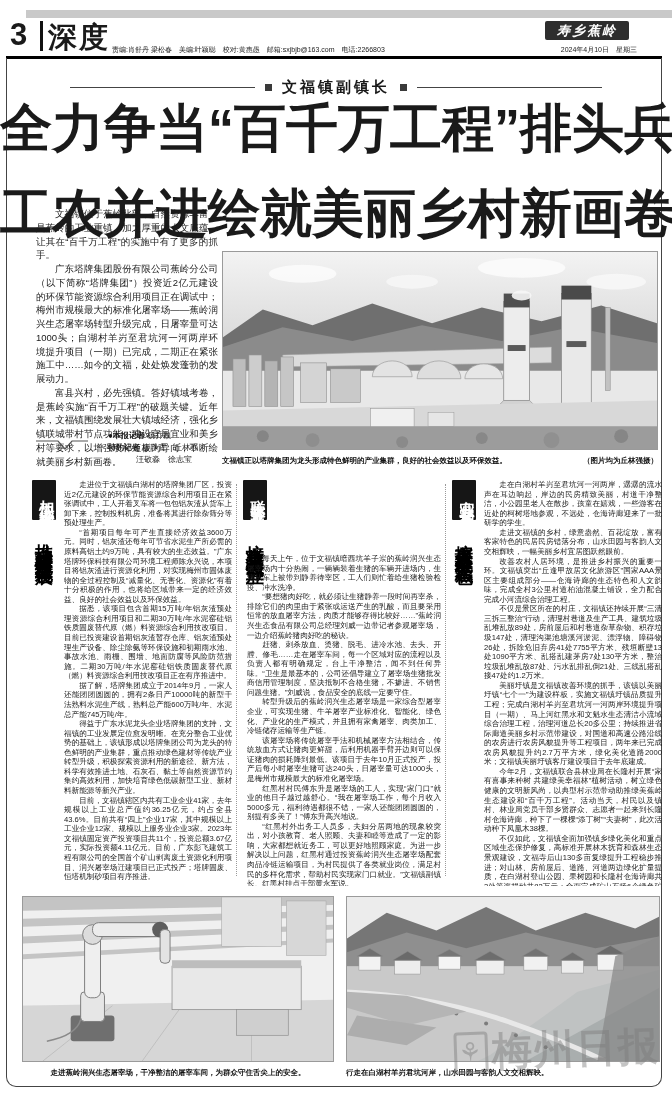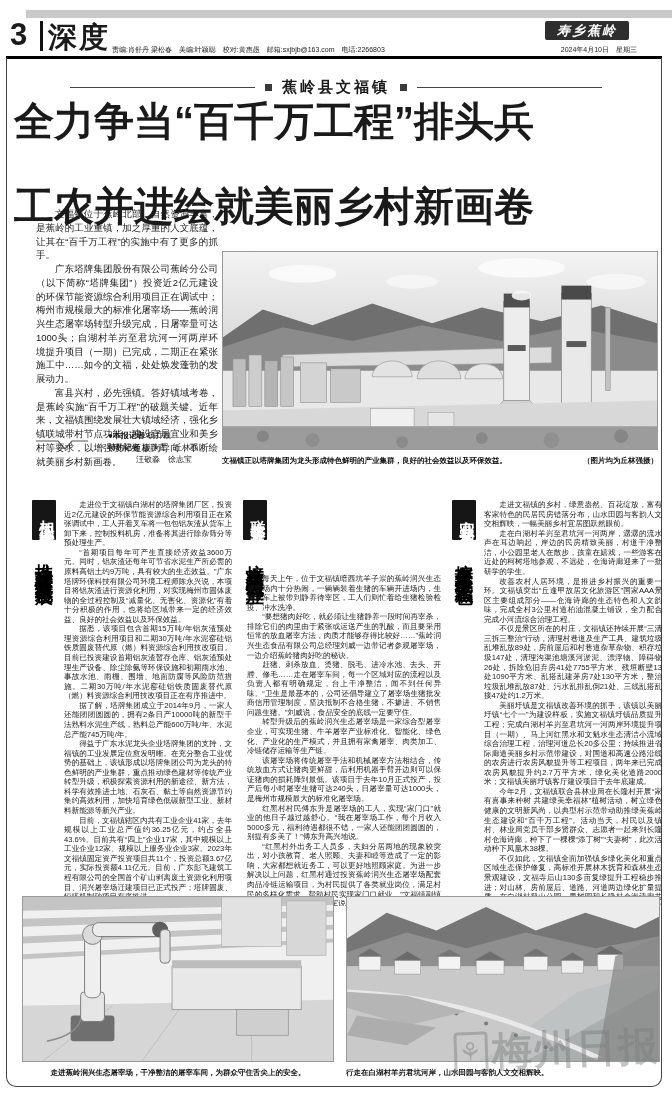--- a/index.html
+++ b/index.html
@@ -20,39 +20,39 @@
 
   
   .page-frame{position:absolute;left:6px;top:58px;width:656px;height:1029px;border:1px solid #444;border-top:none;
     border-radius:0 0 10px 10px;pointer-events:none;}
 
   
   .kicker-row{position:absolute;left:70px;top:78px;width:532px;display:flex;align-items:center;}
   .kicker-line{flex:1;height:1px;background:#444;}
   .kicker-square{width:7px;height:7px;background:#3a3a3a;margin:0 10px;}
   .kicker-text{font-size:15px;letter-spacing:3px;font-weight:600;white-space:nowrap;}
-  .headline{position:absolute;left:0;width:548px;text-align:center;font-weight:900;font-size:40px;
+  .headline{position:absolute;left:0;width:548px;text-align:center;font-weight:900;font-size:52px;
     letter-spacing:0px;white-space:nowrap;font-family:"Liberation Sans","DejaVu Sans",sans-serif;}
   .headline.l1{top:94px;}
   .headline.l2{top:146px;margin-top:33px;}
 
   
   .intro{position:absolute;left:36px;top:207px;width:182px;font-size:9.5px;line-height:1.45;text-align:justify;}
   .intro p{margin:0;text-indent:2em;}
   .byline{position:absolute;left:36px;top:430px;width:182px;display:flex;align-items:flex-start;}
   .byline svg{flex:none;margin-top:4px;}
   .byline-text{font-size:8px;line-height:1.5;margin-left:20px;white-space:nowrap;}
   .byline-text .b{font-weight:700;}
 
   .main-photo{position:absolute;left:222px;top:251px;width:436px;height:199px;border:1px solid #9a9a9a;background:#e8e8e8;overflow:hidden;}
   .main-photo svg{display:block;width:100%;height:100%;}
   .main-caption-row{position:absolute;left:222px;top:456px;width:436px;display:flex;justify-content:space-between;font-size:7.5px;font-weight:700;color:#111;}
 
   
-  .cols{position:absolute;left:30px;top:500px;width:632px;height:406px;display:flex;align-items:center;}
+  .cols{position:absolute;left:30px;top:480px;width:632px;height:406px;display:flex;}
   .col{display:flex;height:406px;}
   .col-sep{width:0;border-left:1px dotted #9a9a9a;margin:4px 4px 10px 4px;}
   .rail{width:28px;flex:none;display:flex;flex-direction:column;align-items:center;}
   .rail-tag{writing-mode:vertical-rl;background:#161616;color:#fff;font-size:15px;font-weight:700;
     letter-spacing:3px;padding:8px 0;width:24px;text-align:center;border-radius:1px;}
   .rail-title{writing-mode:vertical-rl;font-size:18px;font-weight:900;letter-spacing:2px;margin-top:10px;color:#000;}
   .col-text{flex:1;margin-left:6px;font-size:7.6px;line-height:1.26;text-align:justify;overflow:hidden;height:406px;}
   .col-text p{margin:0;text-indent:2em;}
   .c1{width:202px;}
   .c2{width:200px;flex-direction:column;}
@@ -83,21 +83,21 @@
   <div class="section-name">深度</div>
   <div class="credits">责编:肖舒丹 梁松春　美编:叶颖聪　校对:黄惠愚　邮箱:sxjbjb@163.com　电话:2266803</div>
   <div class="masthead-box">寿乡蕉岭</div>
   <div class="issue-date">2024年4月10日　星期三</div>
   <div class="thick-rule"></div>
   <div class="page-frame"></div>
 
   <div class="kicker-row">
     <div class="kicker-line"></div>
     <div class="kicker-square"></div>
-    <div class="kicker-text">蕉岭县文福镇</div>
+    <div class="kicker-text">文福镇副镇长</div>
     <div class="kicker-square"></div>
     <div class="kicker-line"></div>
   </div>
   <div class="headline l1">全力争当“百千万工程”排头兵</div>
   <div class="headline l2">工农并进绘就美丽乡村新画卷</div>
 
   <div class="intro">
       <p>文福镇位于蕉岭北部，自然资源丰富，是蕉岭的工业重镇，加之厚重的人文底蕴，让其在“百千万工程”的实施中有了更多的抓手。</p>
       <p>广东塔牌集团股份有限公司蕉岭分公司（以下简称“塔牌集团”）投资近2亿元建设的环保节能资源综合利用项目正在调试中；梅州市规模最大的标准化屠宰场——蕉岭润兴生态屠宰场转型升级完成，日屠宰量可达1000头；自湖村羊岃至君坑河一河两岸环境提升项目（一期）已完成，二期正在紧张施工中……如今的文福，处处焕发蓬勃的发展动力。</p>
       <p>富县兴村，必先强镇。答好镇域考卷，是蕉岭实施“百千万工程”的破题关键。近年来，文福镇围绕发展壮大镇域经济，强化乡镇联城带村节点功能，建设宜居宜业和美乡村等要求，以增强项补短板为导向，不断绘就美丽乡村新画卷。</p>
@@ -210,22 +210,22 @@
     </div>
 
     <div class="col-sep"></div>
 
     <div class="col c3">
       <div class="rail">
         <div class="rail-tag">宜业宜居和美乡村</div>
         <div class="rail-title">擦亮人居环境最美生态底色</div>
       </div>
       <div class="col-text">
+          <p>走在白湖村羊岃至君坑河一河两岸，潺潺的流水声在耳边响起，岸边的民房精致美丽，村道干净整洁，小公园里老人在散步，孩童在嬉戏，一些游客在近处的柯树塔地参观，不远处，仓海诗廊迎来了一批研学的学生。</p>
           <p>走进文福镇的乡村，绿意盎然、百花绽放，富有客家特色的民居民房错落分布，山水田园与客韵人文交相辉映，一幅美丽乡村宜居图跃然眼前。</p>
-          <p>走在白湖村羊岃至君坑河一河两岸，潺潺的流水声在耳边响起，岸边的民房精致美丽，村道干净整洁，小公园里老人在散步，孩童在嬉戏，一些游客在近处的柯树塔地参观，不远处，仓海诗廊迎来了一批研学的学生。</p>
           <p>改善农村人居环境，是推进乡村振兴的重要一环。文福镇突出“丘逢甲故居文化旅游区”国家AAA景区主要组成部分——仓海诗廊的生态特色和人文韵味，完成全村3公里村道柏油混凝土铺设，全力配合完成小河流综合治理工程。</p>
           <p>不仅是景区所在的村庄，文福镇还持续开展“三清三拆三整治”行动，清理村巷道及生产工具、建筑垃圾乱堆乱放89处，房前屋后和村巷道杂草杂物、积存垃圾147处，清理沟渠池塘溪河淤泥、漂浮物、障碍物26处，拆除危旧弃房41处7755平方米、残垣断壁13处1090平方米、乱搭乱建茅房7处130平方米，整治垃圾乱堆乱放87处、污水乱排乱倒21处、三线乱搭乱接47处约1.2万米。</p>
           <p>美丽圩镇是文福镇改善环境的抓手，该镇以美丽圩镇“七个一”为建设样板，实施文福镇圩镇品质提升工程；完成白湖村羊岃至君坑河一河两岸环境提升项目（一期）、马上河红黑水和文魁水生态清洁小流域综合治理工程，治理河道总长20多公里；持续推进省际廊道美丽乡村示范带建设，对国道和高速公路沿线的农房进行农房风貌提升等工程项目，两年来已完成农房风貌提升约2.7万平方米，绿化美化道路2000米；文福镇美丽圩镇客厅建设项目于去年底建成。</p>
           <p>今年2月，文福镇联合县林业局在长隆村开展“家有喜事来种树 共建绿美幸福林”植树活动，树立绿色健康的文明新风尚，以典型村示范带动助推绿美蕉岭生态建设和“百千万工程”。活动当天，村民以及镇村、林业局党员干部乡贤群众、志愿者一起来到长隆村仓海诗廊，种下了一棵棵“添丁树”“夫妻树”，此次活动种下凤凰木38棵。</p>
           <p>不仅如此，文福镇全面加强镇乡绿化美化和重点区域生态保护修复，高标准开展林木抚育和森林生态景观建设，文福寺后山130多亩复绿提升工程稳步推进；对山林、房前屋后、道路、河道两边绿化扩量提质，在白湖村登山公园、果树园和长隆村仓海诗廊共3处筹资捐种共82万元；全面完成矿山石场6个绿色矿山工作，复绿面积5400平方米，矿山生态环境显著改善。</p>
         </div>
     </div>
 
   </div>
 

